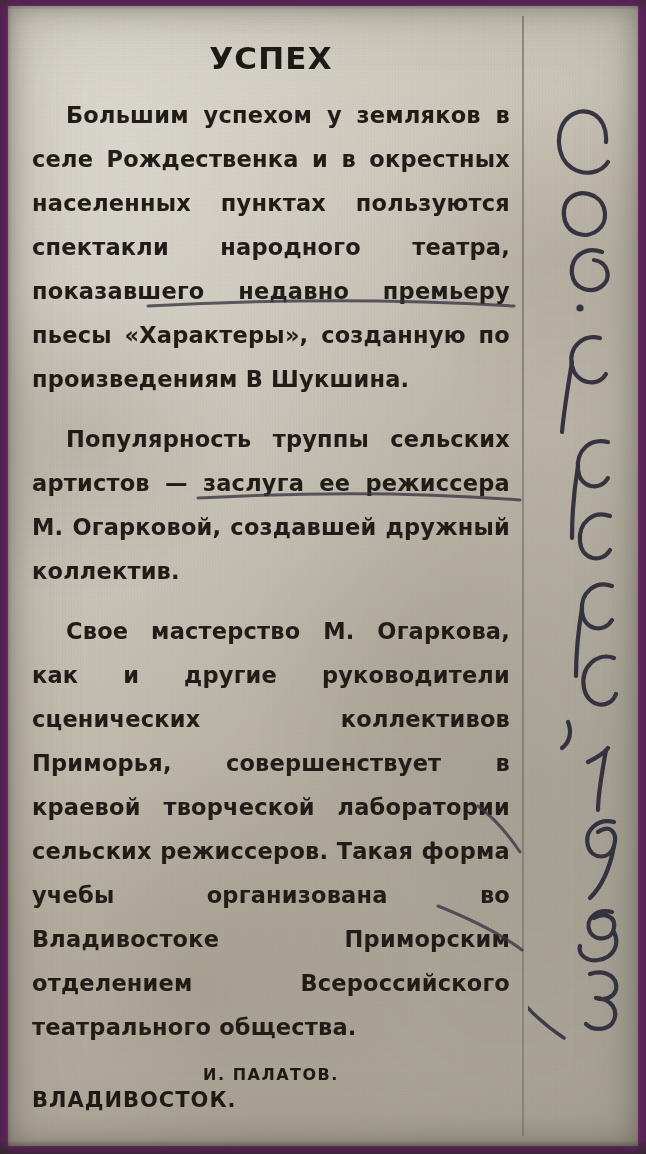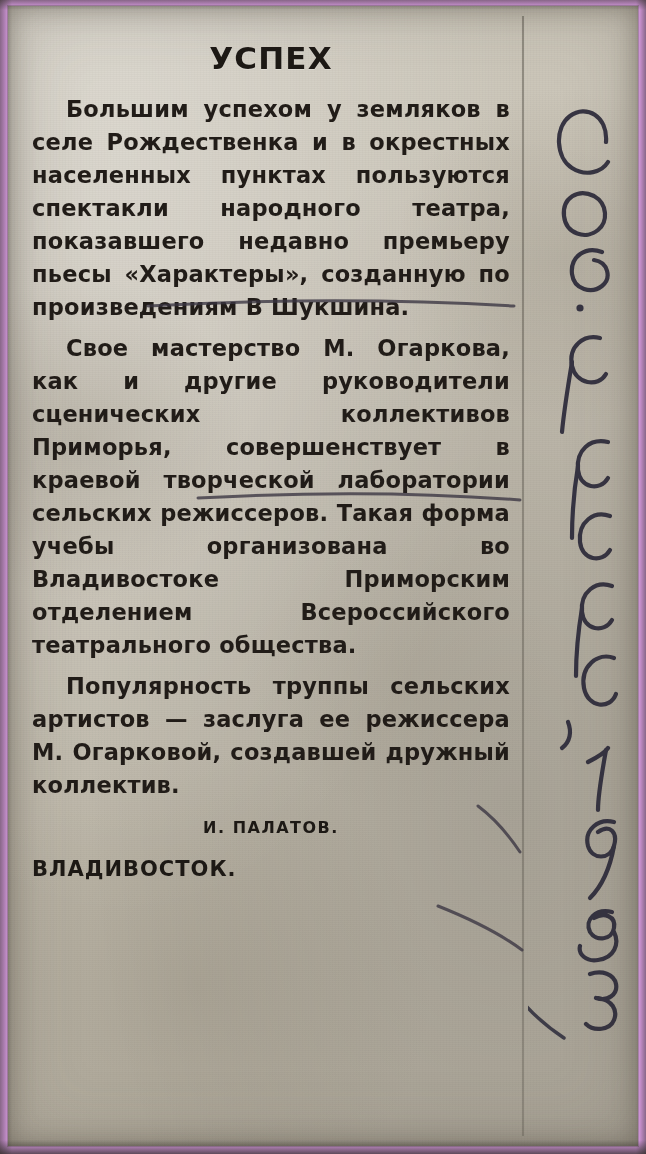--- a/index.html
+++ b/index.html
@@ -5,21 +5,21 @@
   html, body {
     margin: 0;
     padding: 0;
     background: #6e6a63;
   }
   #page {
     position: relative;
     width: 646px;
     height: 1154px;
     overflow: hidden;
-    background: #f0abfc;
+    background: #701a75;
     font-family: "DejaVu Sans", sans-serif;
   }
 
   
   .clipping {
     position: absolute;
     left: 8px;
     top: 6px;
     width: 630px;
     height: 1140px;
@@ -77,43 +77,43 @@
     letter-spacing: 1.2px;
     margin: 0 0 16px 0;
     color: #1d1915;
     text-shadow: 0 1px 0 rgba(255,255,255,0.25);
   }
   .headline .l2 { display: block; }
 
   .para {
     font-weight: bold;
     font-size: 22.5px;
-    line-height: 33px;
+    line-height: 44px;
     text-align: justify;
     text-justify: inter-word;
-    margin: 8px 0 2px 0;
+    margin: 16px 0 2px 0;
     text-indent: 34px;
     letter-spacing: 0.2px;
     color: #211c18;
   }
   .para:last-of-type { margin-bottom: 0; }
 
   .signature {
     font-weight: bold;
     font-size: 16px;
     letter-spacing: 1.5px;
     text-align: center;
     margin-top: 16px;
     color: #1d1915;
   }
   .city {
     font-weight: bold;
     font-size: 21px;
     letter-spacing: 1px;
-    margin-top: 20px;
+    margin-top: 4px;
     text-align: left;
     color: #1d1915;
   }
 
   
   .article, .signature, .city { filter: blur(0.18px); }
 
   
   .margin-note {
     position: absolute;
@@ -181,22 +181,22 @@
     <div class="grain"></div>
     <div class="blotch"></div>
     <div class="column-rule"></div>
 
     <div class="article">
       <h1 class="headline">
         <span>УСПЕХ</span>
       </h1>
 
       <p class="para">Большим успехом у земляков в селе Рождественка и в окрестных населенных пунктах пользуются спектакли народного театра, показавшего недавно премьеру пьесы «Характеры», созданную по произведениям В Шукшина.</p>
+      <p class="para">Популярность труппы сельских артистов — заслуга ее режиссера М. Огарковой, создавшей дружный коллектив.</p>
       <p class="para">Свое мастерство М. Огаркова, как и другие руководители сценических коллективов Приморья, совершенствует в краевой творческой лаборатории сельских режиссеров. Такая форма учебы организована во Владивостоке Приморским отделением Всероссийского театрального общества.</p>
-      <p class="para">Популярность труппы сельских артистов — заслуга ее режиссера М. Огарковой, создавшей дружный коллектив.</p>
 
       <div class="signature">И. ПАЛАТОВ.</div>
       <div class="city">ВЛАДИВОСТОК.</div>
     </div>
 
     <div class="margin-note">
       <span class="hw-text">Сов. рыпотуке, 1983 ноябрь</span>
       <svg width="110" height="1000" viewBox="0 0 110 1000" aria-hidden="true">
         <g fill="none" stroke="#2c2a3a" stroke-width="4.2" stroke-linecap="round" stroke-linejoin="round" opacity="0.92">
 

